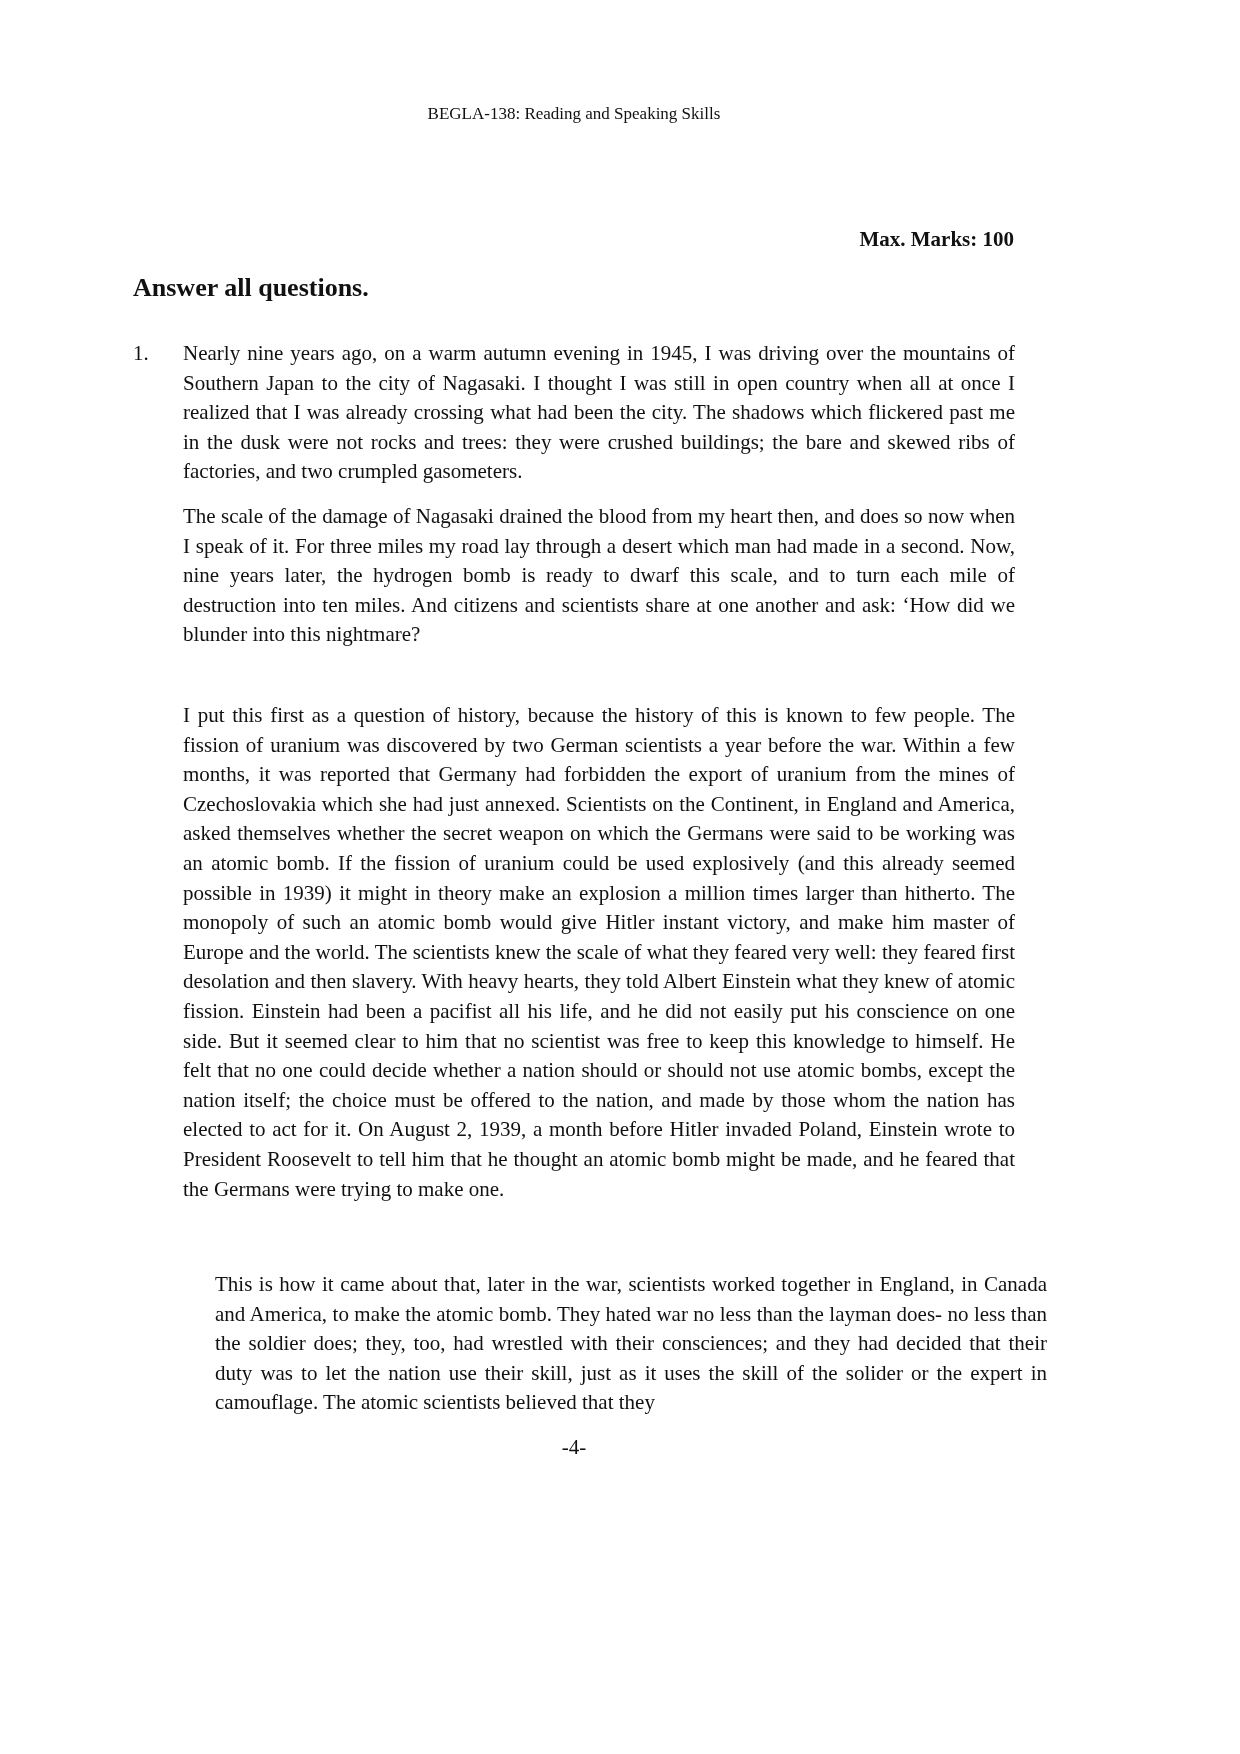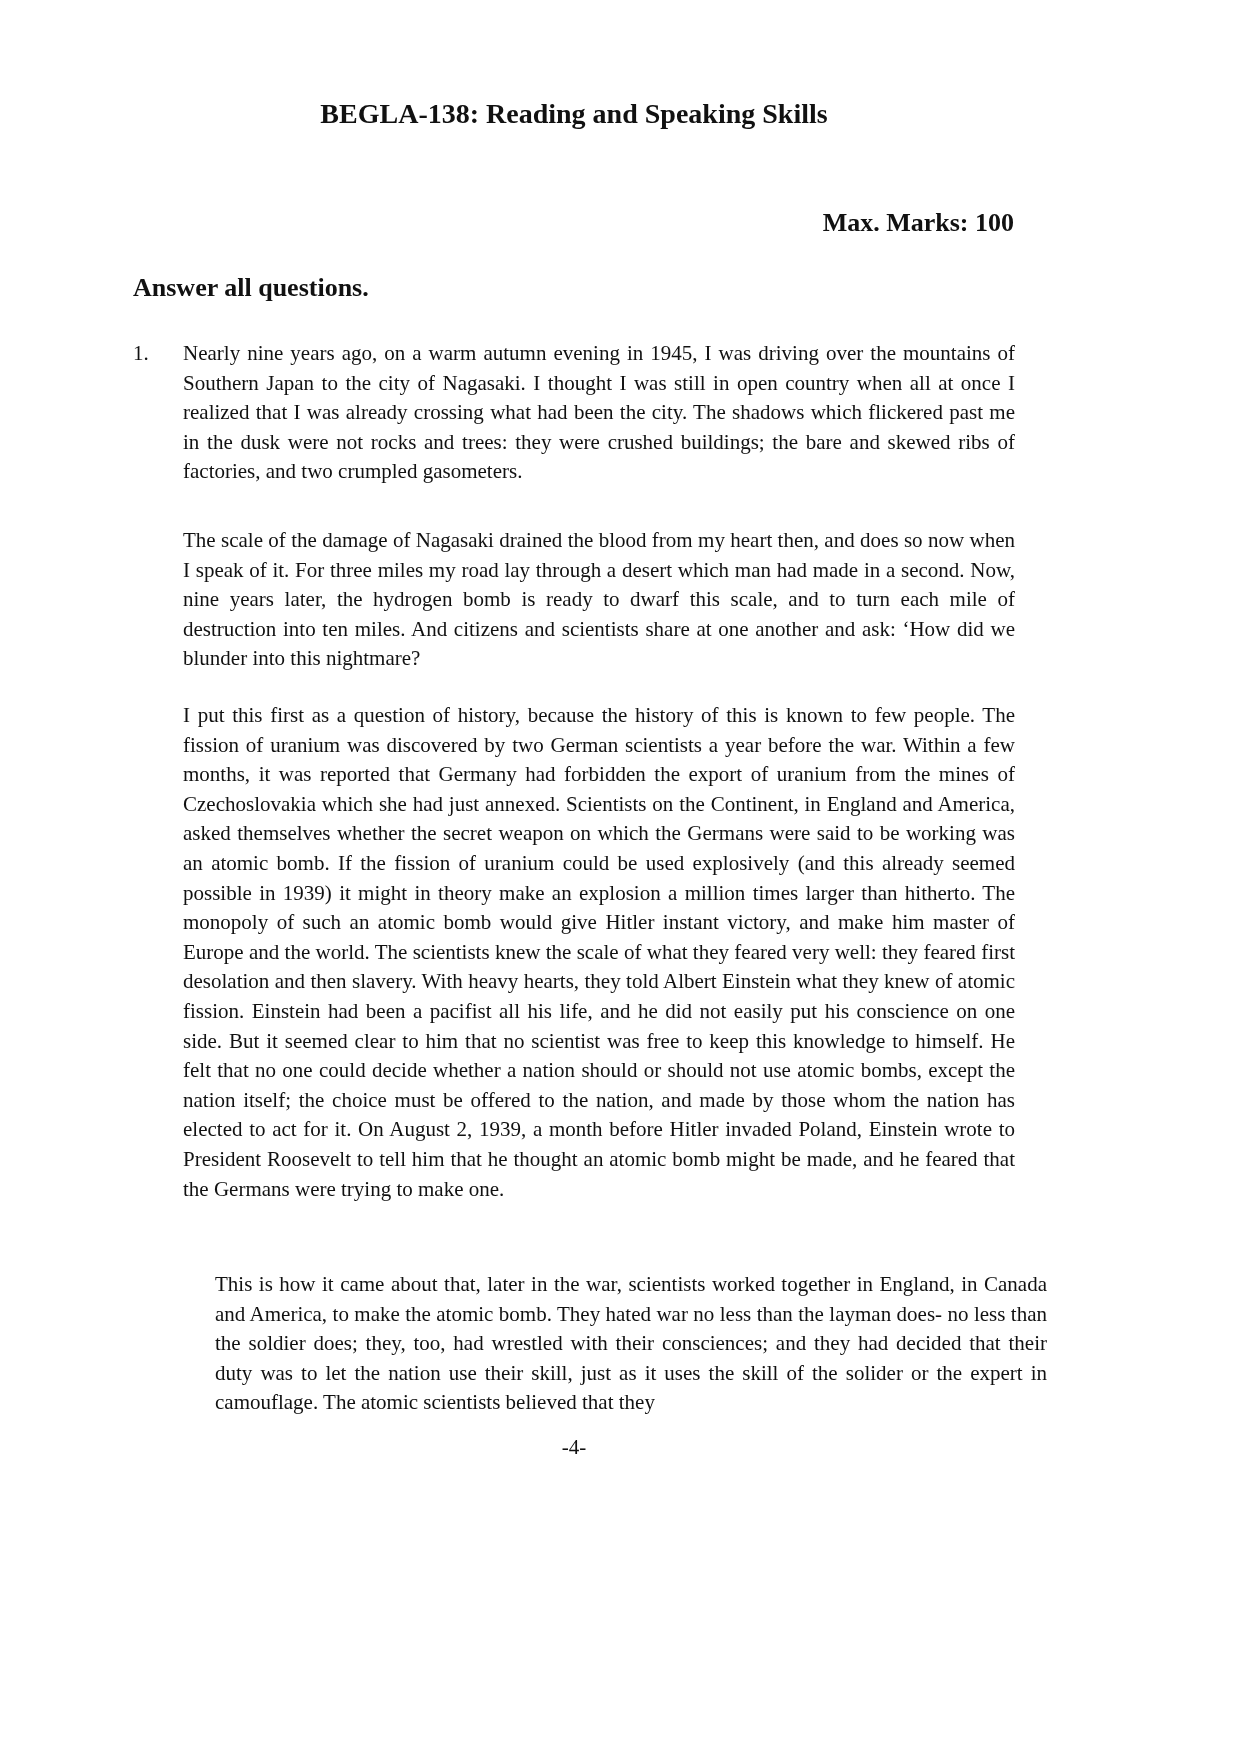--- a/index.html
+++ b/index.html
@@ -21,31 +21,31 @@
       width: 1240px;
       height: 1754px;
       background: #ffffff;
     }
     .title-block {
       position: absolute;
       left: 0;
       width: 1148px;
       top: 101px;
       text-align: center;
-      font-weight: bold;
-      font-size: 28px;
+      font-weight: normal;
+      font-size: 17px;
       line-height: 26.5px;
     }
     .title-line { display: block; }
     .max-marks {
       position: absolute;
       right: 226px;
-      top: 210px;
+      top: 226px;
       font-weight: bold;
-      font-size: 26px;
+      font-size: 21px;
       line-height: 26px;
       white-space: nowrap;
       margin-left: 28px;
     }
     .instruction {
       position: absolute;
       left: 133px;
       top: 275px;
       font-weight: bold;
       font-size: 26px;
@@ -65,21 +65,21 @@
       width: 832px;
       font-size: 21px;
       line-height: 29.6px;
     }
     .para {
       margin: 0;
       text-align: justify;
       text-align-last: left;
     }
     .p1 { top: 339px; }
-    .p2 { top: 502px; margin-top: 24px; }
+    .p2 { top: 502px; }
     .p3 { top: 701px; }
     .p4 { top: 1270px; margin-left: 32px; }
     .page-number {
       position: absolute;
       left: 0;
       width: 1148px;
       top: 1434px;
       text-align: center;
       font-size: 21px;
       line-height: 26px;

